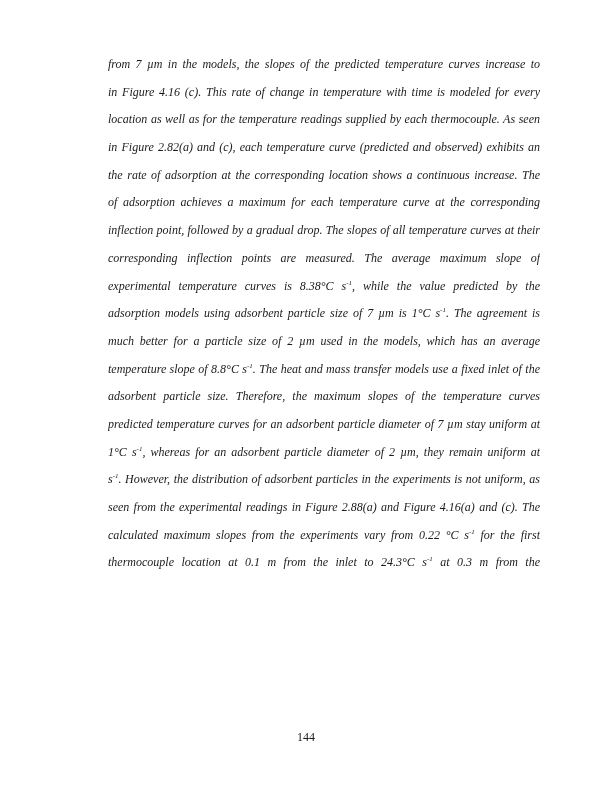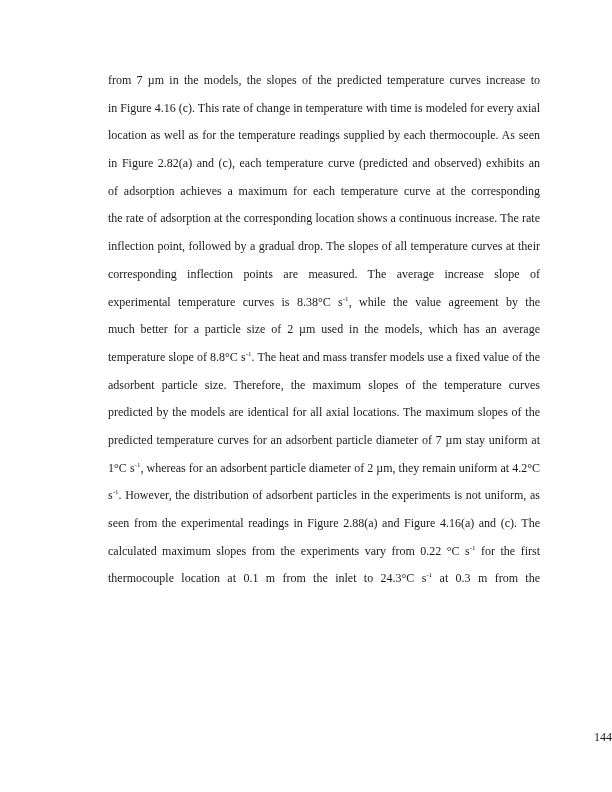--- a/index.html
+++ b/index.html
@@ -19,66 +19,67 @@
       position: absolute;
       left: 0;
       top: 0;
       width: 612px;
       height: 792px;
       background: #ffffff;
     }
     .body-text {
       position: absolute;
       left: 108px;
-      top: 67px;
+      top: 51px;
       width: 432px;
       font-size: 12px;
+      font-style: italic;
     }
     .line {
       height: 27.7px;
       line-height: 27.7px;
       white-space: nowrap;
       text-align: justify;
       text-align-last: justify;
       white-space: normal;
       overflow: hidden;
     }
     .line sup {
       font-size: 7px;
       line-height: 0;
       vertical-align: 5px;
     }
     .page-number {
       position: absolute;
       left: 0;
       width: 612px;
       top: 730px;
-      text-align: right;
+      text-align: center;
       font-size: 12px;
       line-height: 14px;
     }
   </style>
 </head>
 <body>
 
 <div class="page">
   <div class="body-text">
     <div class="line">from 7 µm in the models, the slopes of the predicted temperature curves increase to</div>
     <div class="line">in Figure 4.16 (c). This rate of change in temperature with time is modeled for every axial</div>
     <div class="line">location as well as for the temperature readings supplied by each thermocouple. As seen</div>
     <div class="line">in Figure 2.82(a) and (c), each temperature curve (predicted and observed) exhibits an</div>
+    <div class="line">the rate of adsorption at the corresponding location shows a continuous increase. The rate</div>
     <div class="line">of adsorption achieves a maximum for each temperature curve at the corresponding</div>
-    <div class="line">the rate of adsorption at the corresponding location shows a continuous increase. The rate</div>
     <div class="line">inflection point, followed by a gradual drop. The slopes of all temperature curves at their</div>
-    <div class="line">corresponding inflection points are measured. The average increase slope of</div>
-    <div class="line"><span>experimental temperature curves is 8.38°C s</span><sup>-1</sup><span>, while the value agreement by the</span></div>
+    <div class="line">corresponding inflection points are measured. The average maximum slope of</div>
+    <div class="line"><span>experimental temperature curves is 8.38°C s</span><sup>-1</sup><span>, while the value predicted by the</span></div>
+    <div class="line"><span>adsorption models using adsorbent particle size of 7 µm is 1°C s</span><sup>-1</sup><span>. The agreement is</span></div>
     <div class="line">much better for a particle size of 2 µm used in the models, which has an average</div>
-    <div class="line"><span>temperature slope of 8.8°C s</span><sup>-1</sup><span>. The heat and mass transfer models use a fixed value of the</span></div>
+    <div class="line"><span>temperature slope of 8.8°C s</span><sup>-1</sup><span>. The heat and mass transfer models use a fixed inlet of the</span></div>
     <div class="line">adsorbent particle size. Therefore, the maximum slopes of the temperature curves</div>
-    <div class="line">predicted by the models are identical for all axial locations. The maximum slopes of the</div>
     <div class="line">predicted temperature curves for an adsorbent particle diameter of 7 µm stay uniform at</div>
     <div class="line"><span>1°C s</span><sup>-1</sup><span>, whereas for an adsorbent particle diameter of 2 µm, they remain uniform at 4.2°C</span></div>
     <div class="line"><span>s</span><sup>-1</sup><span>. However, the distribution of adsorbent particles in the experiments is not uniform, as</span></div>
     <div class="line">seen from the experimental readings in Figure 2.88(a) and Figure 4.16(a) and (c). The</div>
     <div class="line"><span>calculated maximum slopes from the experiments vary from 0.22 °C s</span><sup>-1</sup><span> for the first</span></div>
     <div class="line"><span>thermocouple location at 0.1 m from the inlet to 24.3°C s</span><sup>-1</sup><span> at 0.3 m from the</span></div>
   </div>
 
   <div class="page-number">144</div>
 </div>

